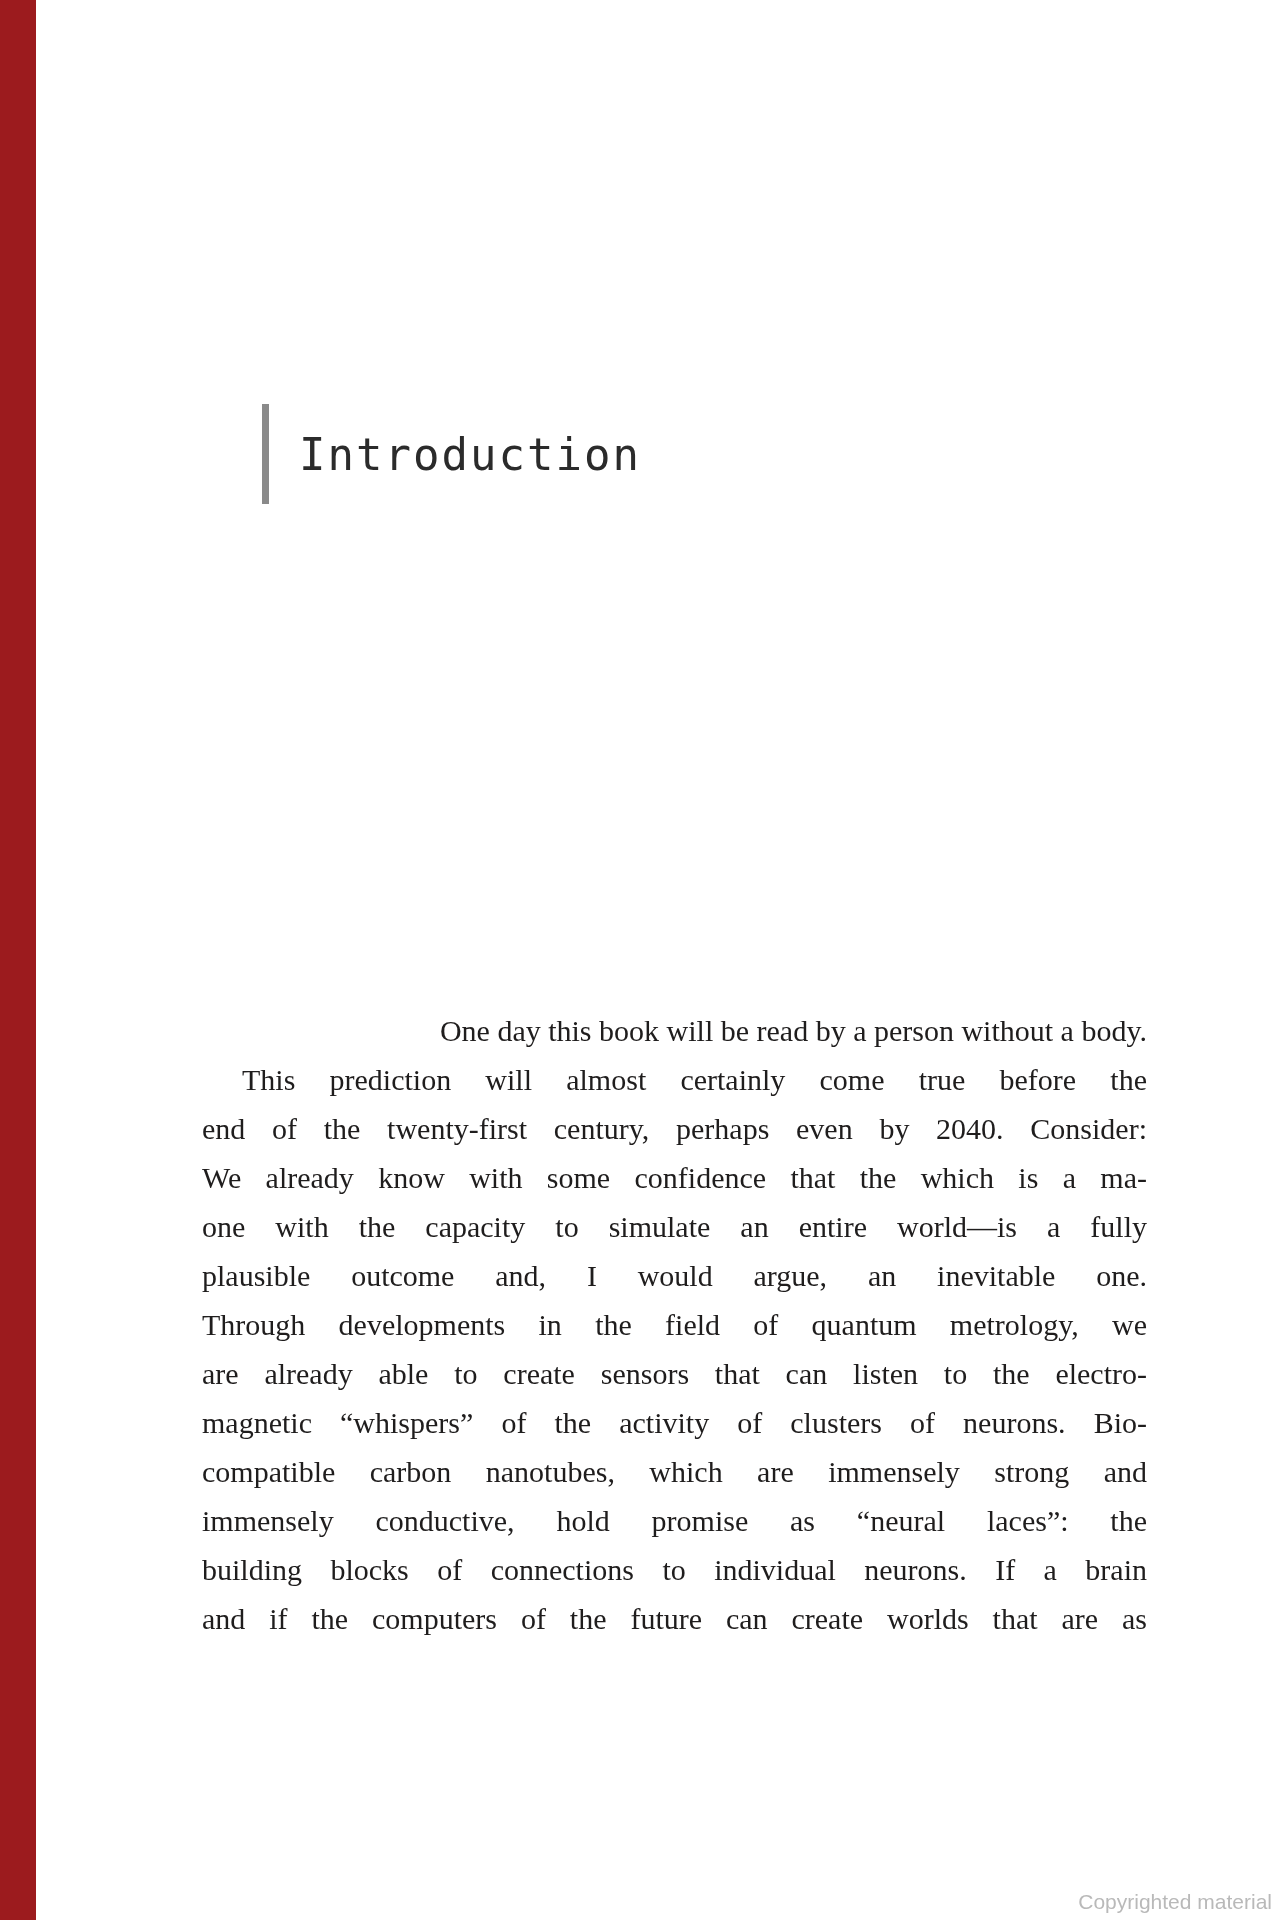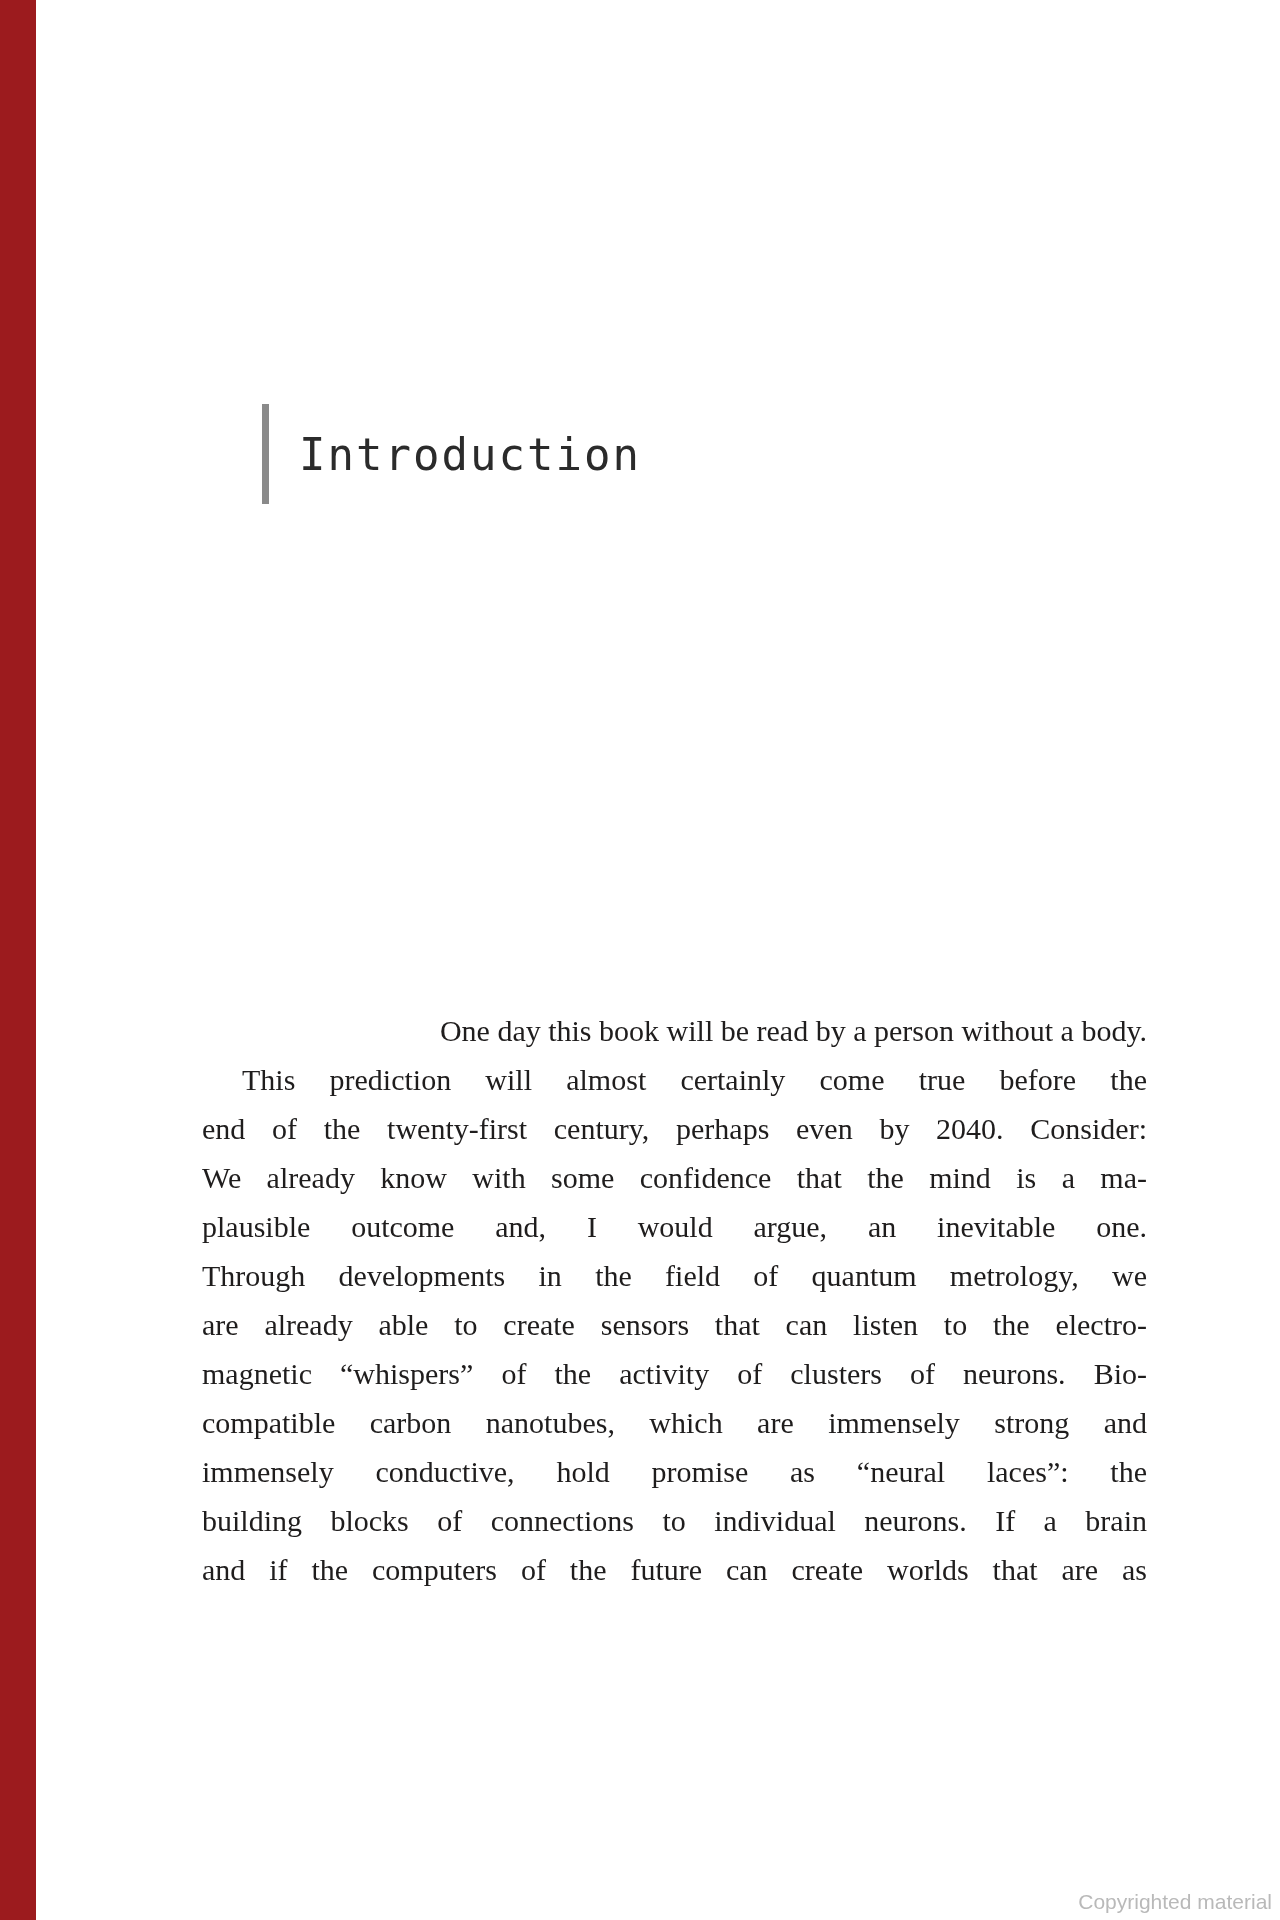--- a/index.html
+++ b/index.html
@@ -74,21 +74,22 @@
 
   <div class="chapter">
     <div class="chapter-bar" style="background: rgb(138, 138, 138);"></div>
     <div class="chapter-title">Introduction</div>
   </div>
 
   <div class="body-text" style="color: rgb(31, 29, 29);">
       <div class="line">One day this book will be read by a person without a body.</div>
       <div class="line justify indent">This prediction will almost certainly come true before the</div>
       <div class="line justify">end of the twenty-first century, perhaps even by 2040. Consider:</div>
-      <div class="line justify">We already know with some confidence that the mind is a ma-</div>
+      <div class="line justify">We already know with some confidence that the which is a ma-</div>
+      <div class="line justify">one with the capacity to simulate an entire world—is a fully</div>
       <div class="line justify">plausible outcome and, I would argue, an inevitable one.</div>
       <div class="line justify">Through developments in the field of quantum metrology, we</div>
       <div class="line justify">are already able to create sensors that can listen to the electro-</div>
       <div class="line justify">magnetic “whispers” of the activity of clusters of neurons. Bio-</div>
       <div class="line justify">compatible carbon nanotubes, which are immensely strong and</div>
       <div class="line justify">immensely conductive, hold promise as “neural laces”: the</div>
       <div class="line justify">building blocks of connections to individual neurons. If a brain</div>
       <div class="line justify">and if the computers of the future can create worlds that are as</div>
     </div>
 

